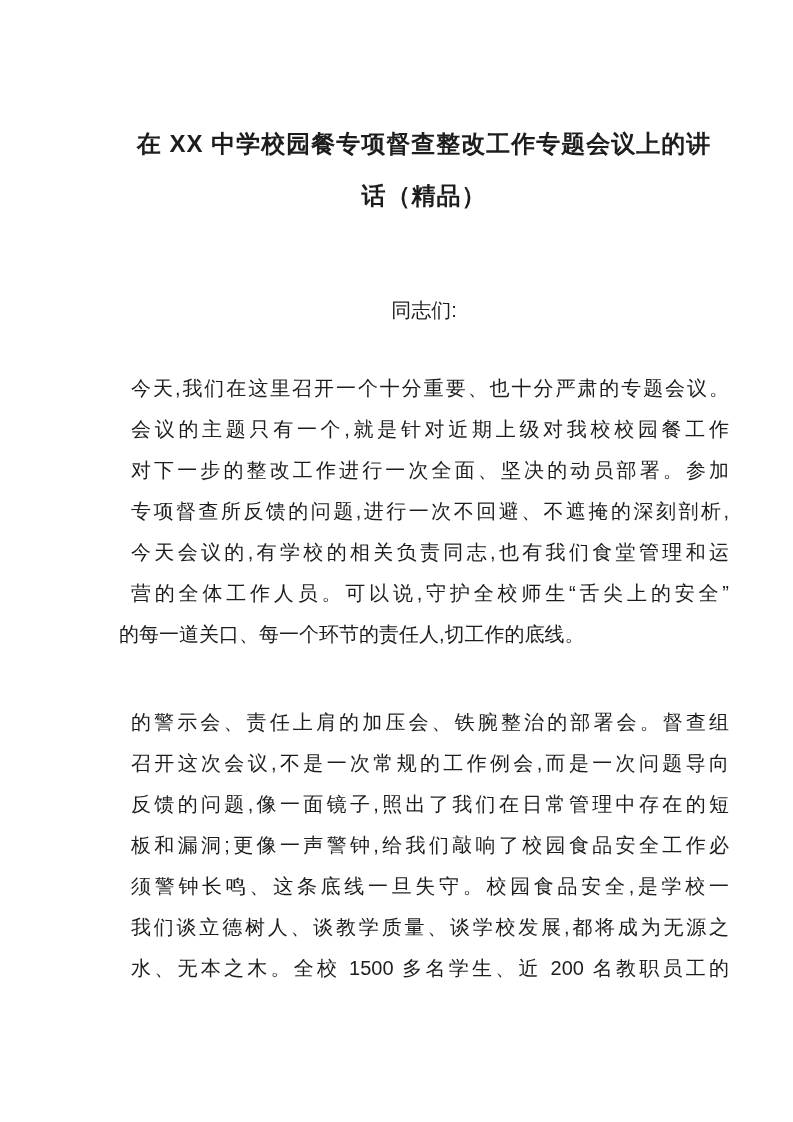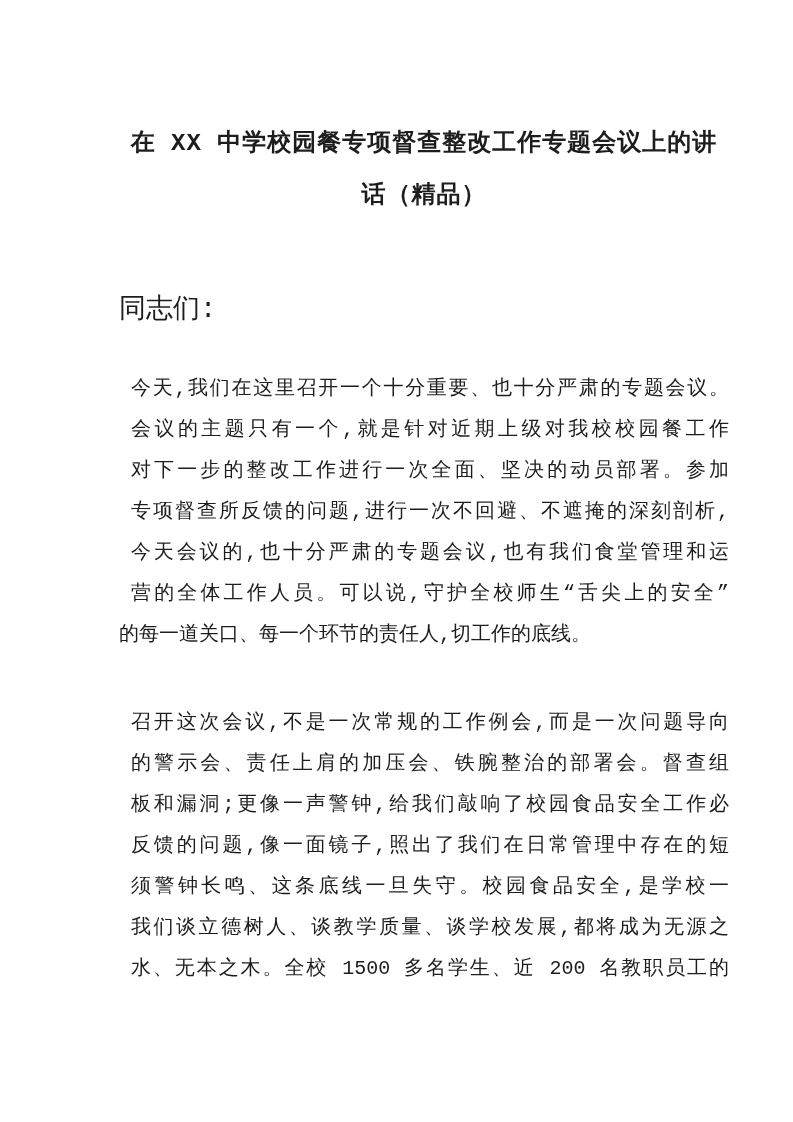--- a/index.html
+++ b/index.html
@@ -12,33 +12,34 @@
     height: 1122px;
     overflow: hidden;
   }
   .page {
     box-sizing: border-box;
     width: 793px;
     height: 1122px;
     background: #ffffff;
     padding: 118px 64px 0 119px;
     color: #1d1d1d;
-    font-family: Liberation Mono, monospace;
+    font-family: Liberation Sans, sans-serif;
   }
   .doc-title {
     text-align: center;
     font-weight: bold;
     font-size: 24px;
     line-height: 52px;
     letter-spacing: 1px;
   }
   .salutation {
     margin-top: 68px;
-    font-size: 27px;
+    font-size: 20px;
     line-height: 41px;
+    text-align: center;
   }
   .paragraph {
     font-size: 20px;
     line-height: 41px;
   }
   .paragraph.first {
     margin-top: 37px;
   }
   .paragraph.second {
     margin-top: 47px;
@@ -64,28 +65,28 @@
     <div class="title-line">话（精品）</div>
   </div>
 
   <div class="salutation">同志们:</div>
 
   <div class="paragraph first">
     <div class="line fill">今天,我们在这里召开一个十分重要、也十分严肃的专题会议。</div>
     <div class="line fill">会议的主题只有一个,就是针对近期上级对我校校园餐工作</div>
     <div class="line fill">对下一步的整改工作进行一次全面、坚决的动员部署。参加</div>
     <div class="line fill">专项督查所反馈的问题,进行一次不回避、不遮掩的深刻剖析,</div>
-    <div class="line fill">今天会议的,也十分严肃的专题会议,也有我们食堂管理和运</div>
+    <div class="line fill">今天会议的,有学校的相关负责同志,也有我们食堂管理和运</div>
     <div class="line fill">营的全体工作人员。可以说,守护全校师生“舌尖上的安全”</div>
     <div class="line">的每一道关口、每一个环节的责任人,切工作的底线。</div>
   </div>
 
   <div class="paragraph second">
+    <div class="line fill">的警示会、责任上肩的加压会、铁腕整治的部署会。督查组</div>
     <div class="line fill">召开这次会议,不是一次常规的工作例会,而是一次问题导向</div>
-    <div class="line fill">的警示会、责任上肩的加压会、铁腕整治的部署会。督查组</div>
+    <div class="line fill">反馈的问题,像一面镜子,照出了我们在日常管理中存在的短</div>
     <div class="line fill">板和漏洞;更像一声警钟,给我们敲响了校园食品安全工作必</div>
-    <div class="line fill">反馈的问题,像一面镜子,照出了我们在日常管理中存在的短</div>
     <div class="line fill">须警钟长鸣、这条底线一旦失守。校园食品安全,是学校一</div>
     <div class="line fill">我们谈立德树人、谈教学质量、谈学校发展,都将成为无源之</div>
     <div class="line fill">水、无本之木。全校 1500 多名学生、近 200 名教职员工的</div>
   </div>
 
 </div>
 
 </body></html>

